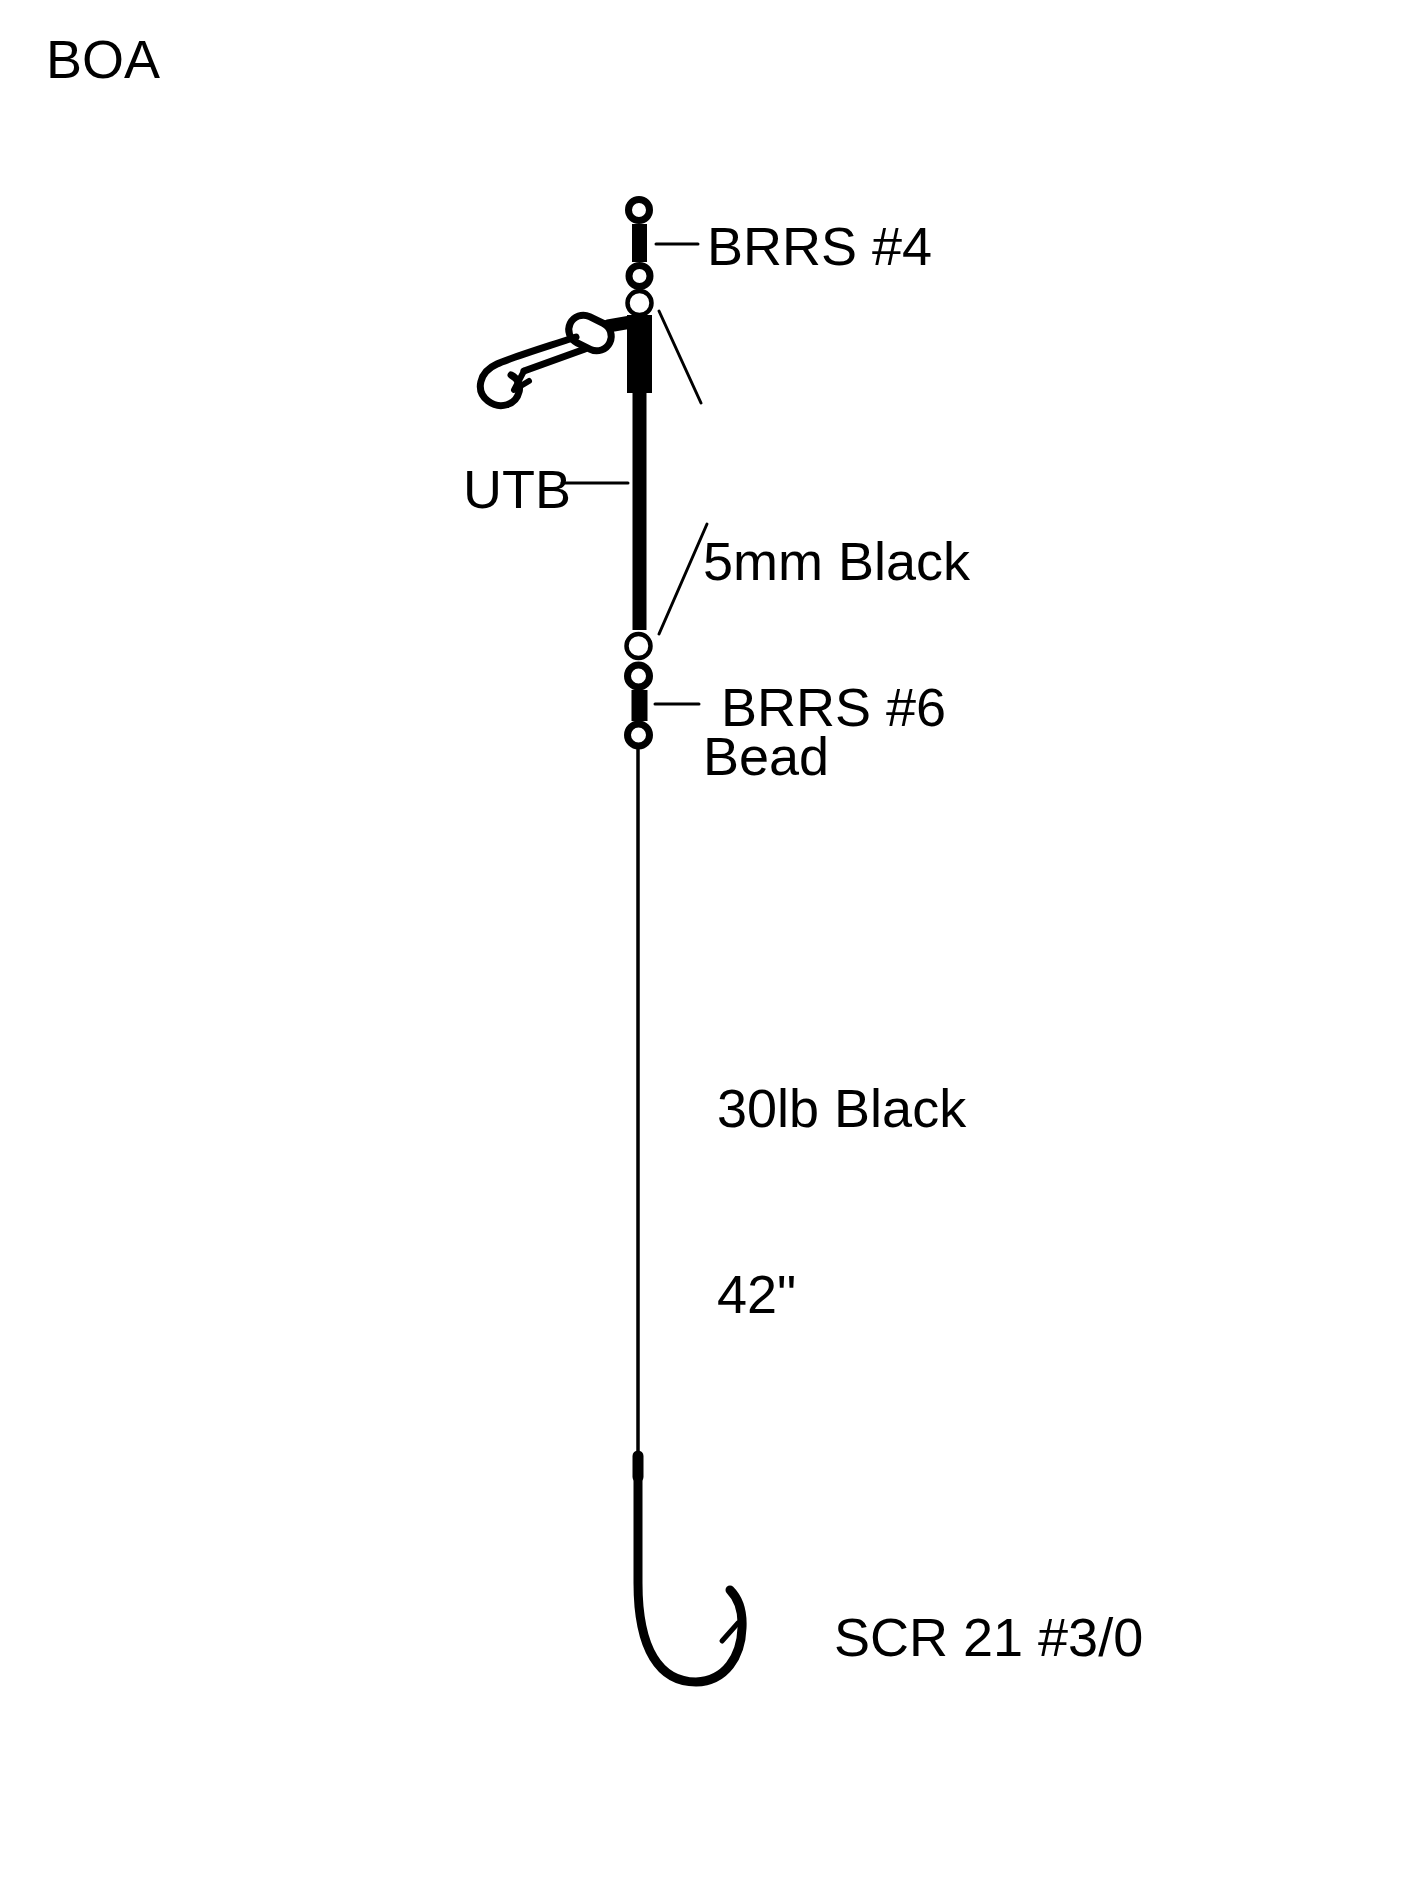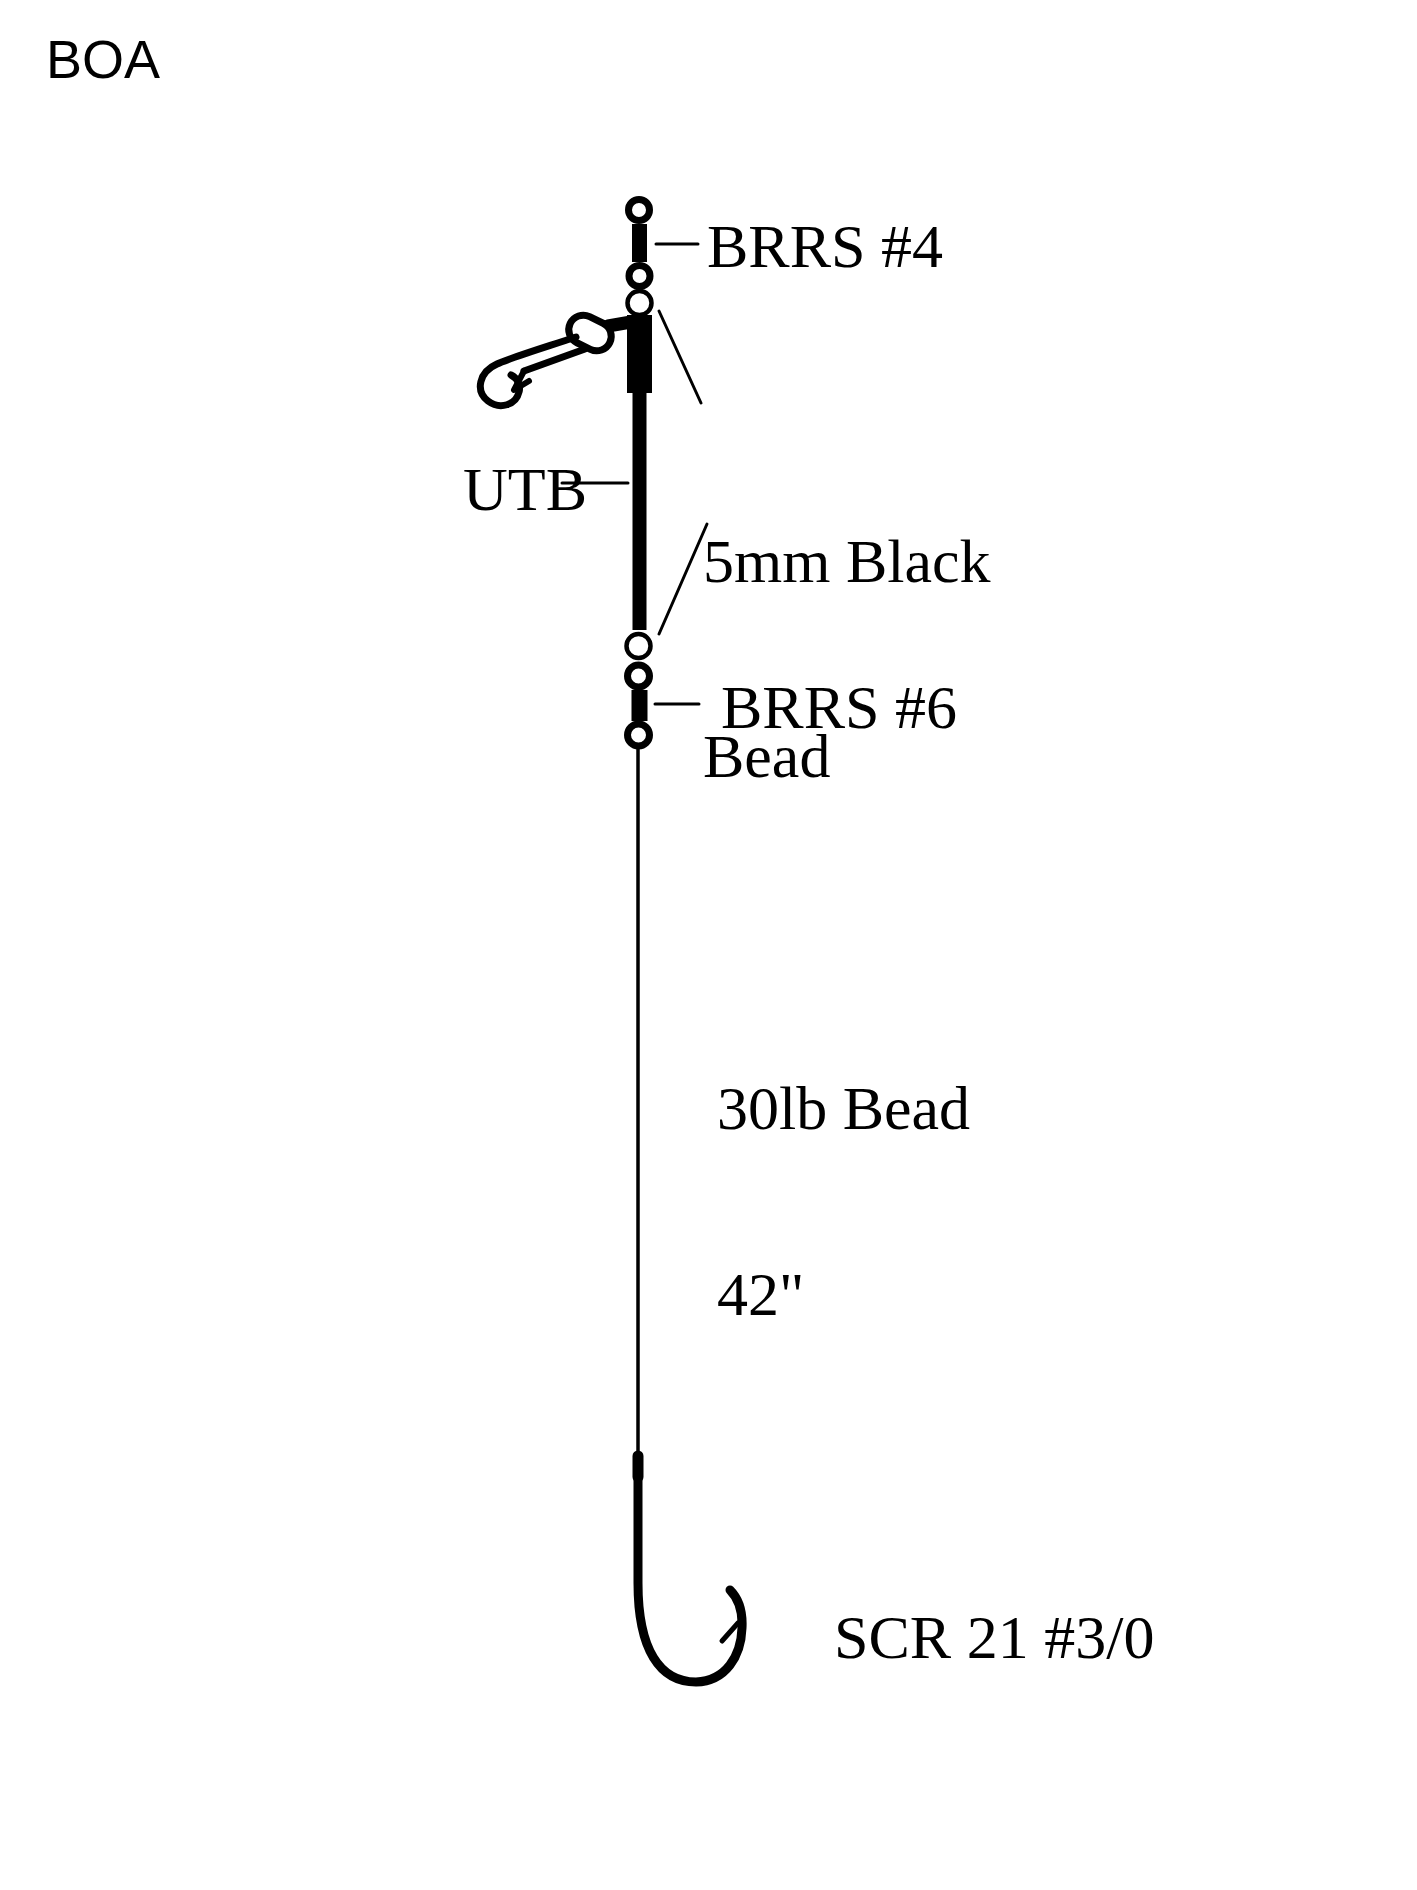--- a/index.html
+++ b/index.html
@@ -15,25 +15,24 @@
     color: var(--ink);
   }
   .rig-svg {
     position: absolute;
     left: 0; top: 0;
     width: 1417px; height: 1890px;
     color: var(--ink);
   }
   .lbl {
     position: absolute;
-    font-size: 62px;
+    font-size: 54px;
     line-height: 54px;
     white-space: pre;
     color: var(--ink);
-    font-family: Liberation Serif, serif;
   }
   .lbl.multi { line-height: 65px; }
   .lbl.multi2 { line-height: 62px; }
   .title { position:absolute; font-size:54px; line-height:54px; color:var(--ink); }
 </style>
 </head>
 <body>
 
 <div class="page">
 
@@ -95,19 +94,19 @@
   <div class="lbl multi" style="left:703px; top:399px;">
     <div>5mm Black</div>
     <div>Bead</div>
   </div>
 
   <div class="lbl" style="left:447px; top:462px;margin-left:16px;">UTB</div>
 
   <div class="lbl" style="left:705px; top:680px;margin-left:16px;">BRRS #6</div>
 
   <div class="lbl multi2" style="left:717px; top:953px;">
-    <div>30lb Bead</div>
+    <div>30lb Black</div>
     <div>42"</div>
   </div>
 
   <div class="lbl" style="left:834px; top:1610px;">SCR 21 #3/0</div>
 
 </div>
 
 </body></html>

